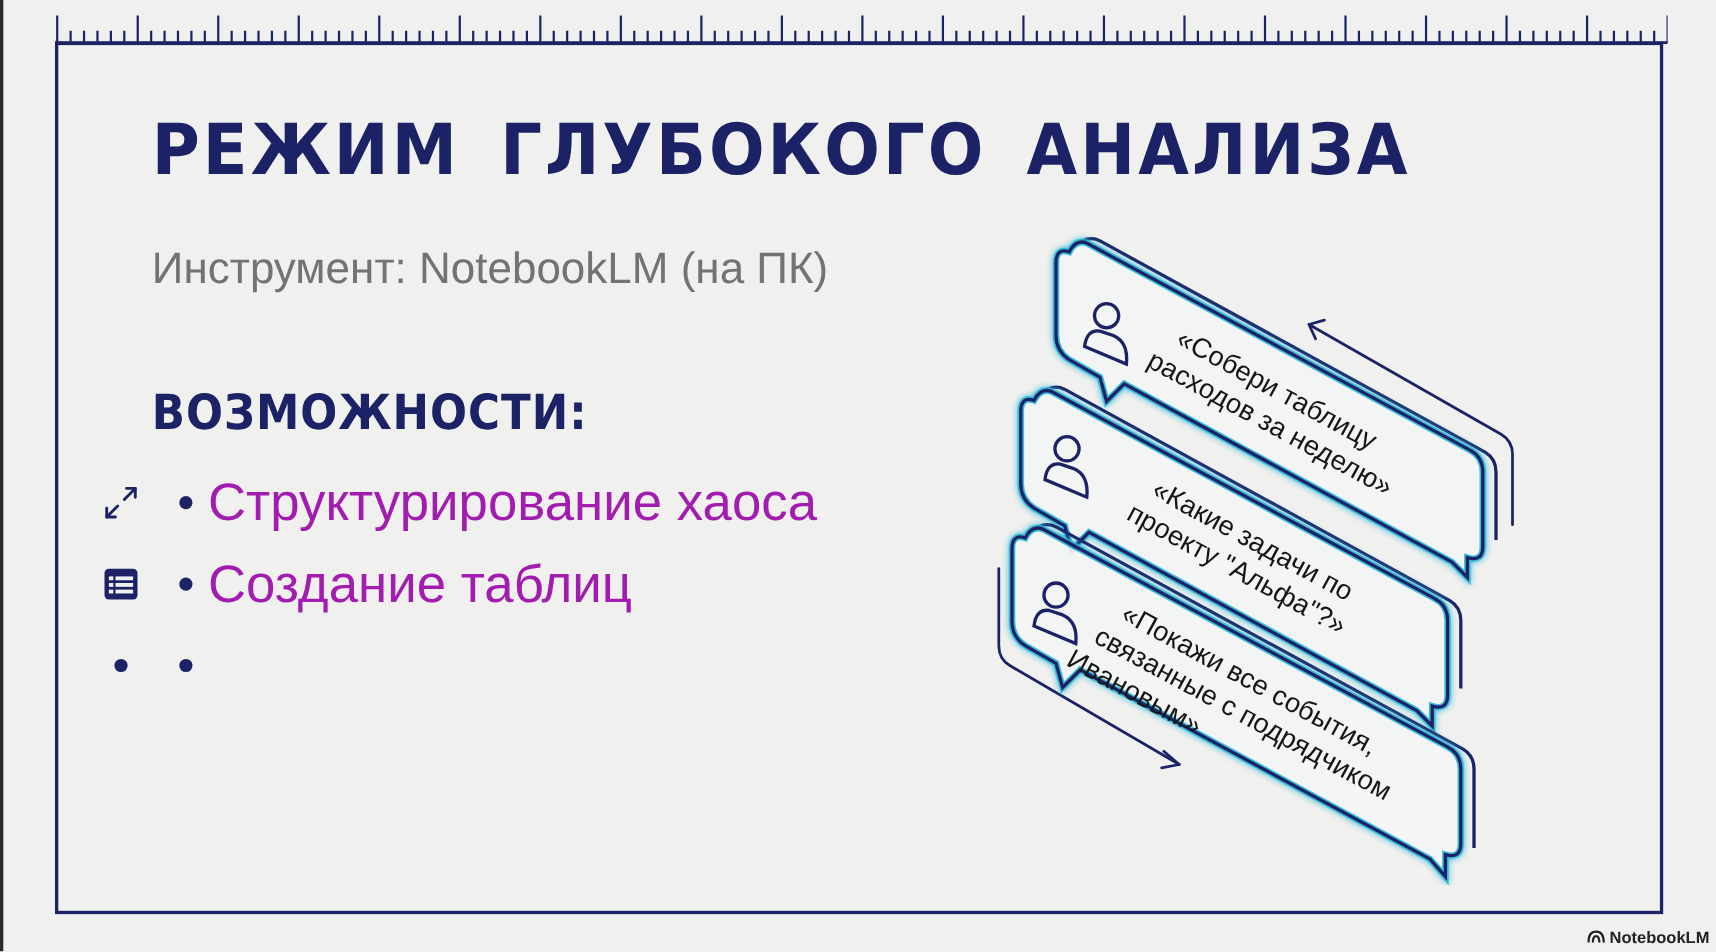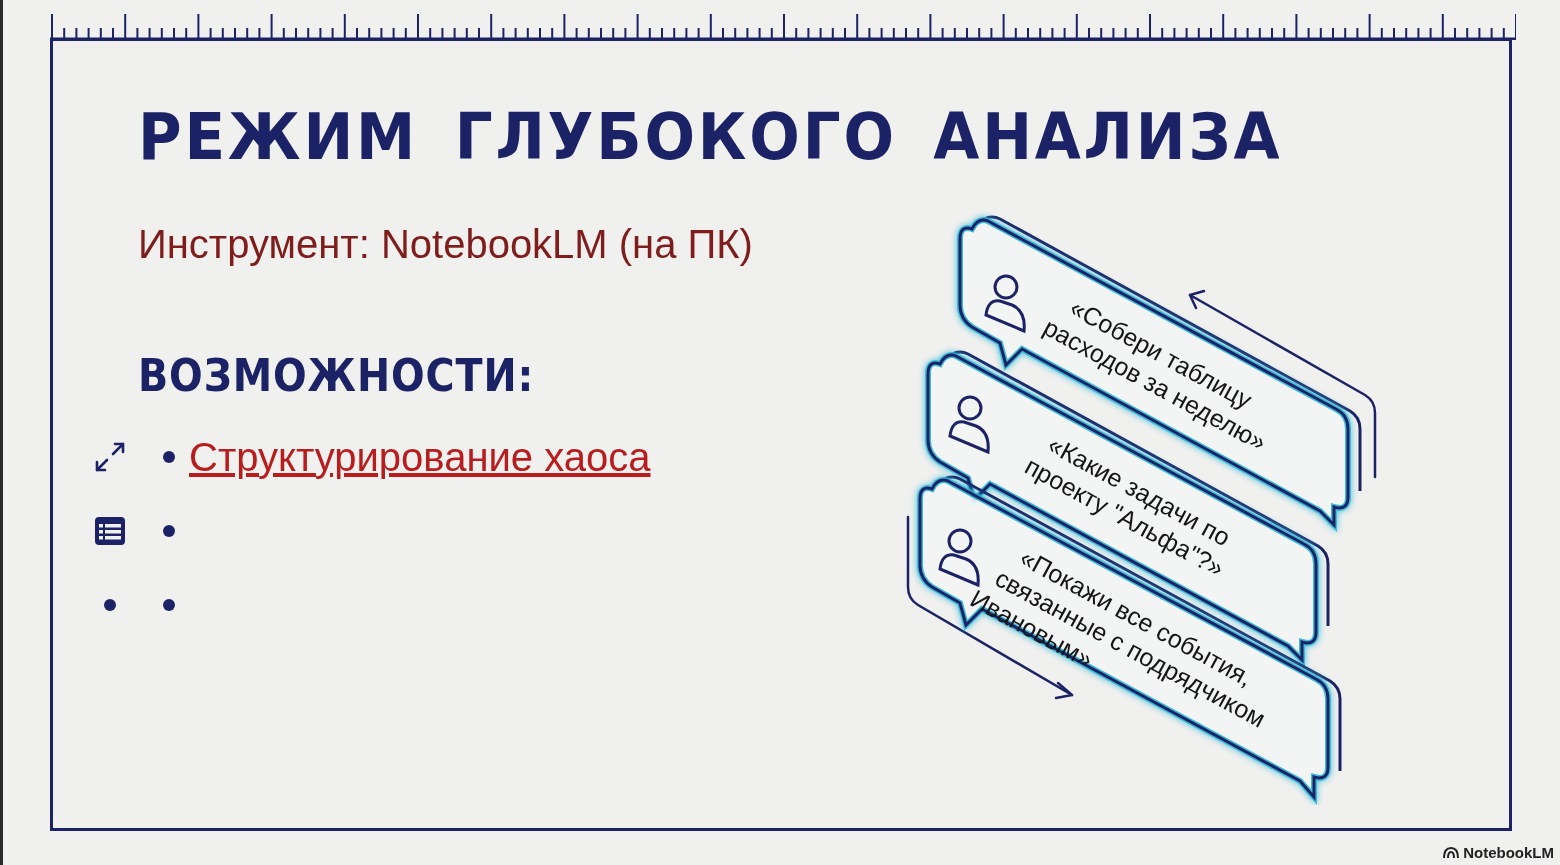--- a/index.html
+++ b/index.html
@@ -14,32 +14,32 @@
     border:3px solid #1b2366; border-top-width:3px; box-sizing:border-box;
   }
   .ruler { position:absolute; left:50px; top:12px; width:1466px; height:28px; }
   .title {
     position:absolute; left:138px; top:100px; margin:0;
     font-family:"DejaVu Sans", sans-serif; font-weight:bold;
     font-size:64px; color:#1b2366; letter-spacing:3px; word-spacing:14px;
     transform:scaleX(0.93); transform-origin:left top; white-space:nowrap;
   }
   .subtitle {
-    position:absolute; left:138px; top:222px; font-size:40px; color:#7f1d1d; white-space:nowrap;
+    position:absolute; left:138px; top:222px; font-size:40px; color:#737373; white-space:nowrap;
   }
   .section-title {
     position:absolute; left:138px; top:350px;
     font-family:"DejaVu Sans", sans-serif; font-weight:bold;
     font-size:44px; color:#1b2366; letter-spacing:1px;
     transform:scaleX(0.9); transform-origin:left top; white-space:nowrap;
   }
   .feature { position:absolute; left:90px; height:50px; display:flex; align-items:center; }
   .feature .ficon { width:40px; height:40px; display:flex; align-items:center; justify-content:center; }
   .feature .bullet { width:12px; height:12px; border-radius:50%; background:#1b2366; margin-left:33px; margin-right:14px; }
-  .feature .ftext { font-size:40px; color:#b91c1c; white-space:nowrap;text-decoration:underline; }
+  .feature .ftext { font-size:48px; color:#a21caf; white-space:nowrap; }
   .illustration { position:absolute; left:890px; top:205px; width:520px; height:600px; }
   .bubble-text { font-family:"Liberation Sans", sans-serif; font-size:25px; fill:#151515; }
   .brand {
     position:absolute; right:6px; bottom:4px; display:flex; align-items:flex-end; gap:4px;
     font-size:15px; color:#222; font-weight:bold;
   }
 </style>
 </head>
 <body>
 
@@ -199,20 +199,21 @@
         <rect x="5" y="8" width="4" height="3.5"></rect>
           <rect x="11" y="8" width="16" height="3.5"></rect>
         <rect x="5" y="14" width="4" height="3.5"></rect>
           <rect x="11" y="14" width="16" height="3.5"></rect>
         <rect x="5" y="20" width="4" height="3.5"></rect>
           <rect x="11" y="20" width="16" height="3.5"></rect>
       </g>
     </svg>
   </span>
   <span class="bullet"></span>
+  <span class="ftext">Создание таблиц</span>
 </div>
 
 <div class="feature" style="top:580px;">
   <span class="ficon">
     <svg width="14" height="14" viewBox="0 0 14 14">
         <circle cx="7" cy="7" r="6" fill="#1b2366"></circle>
       </svg>
   </span>
   <span class="bullet"></span>
 </div>

